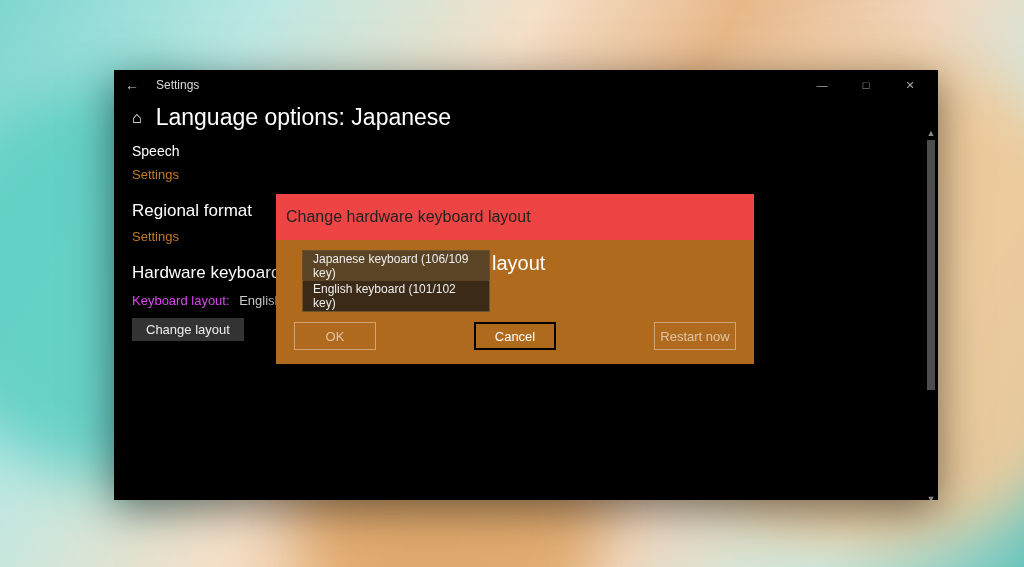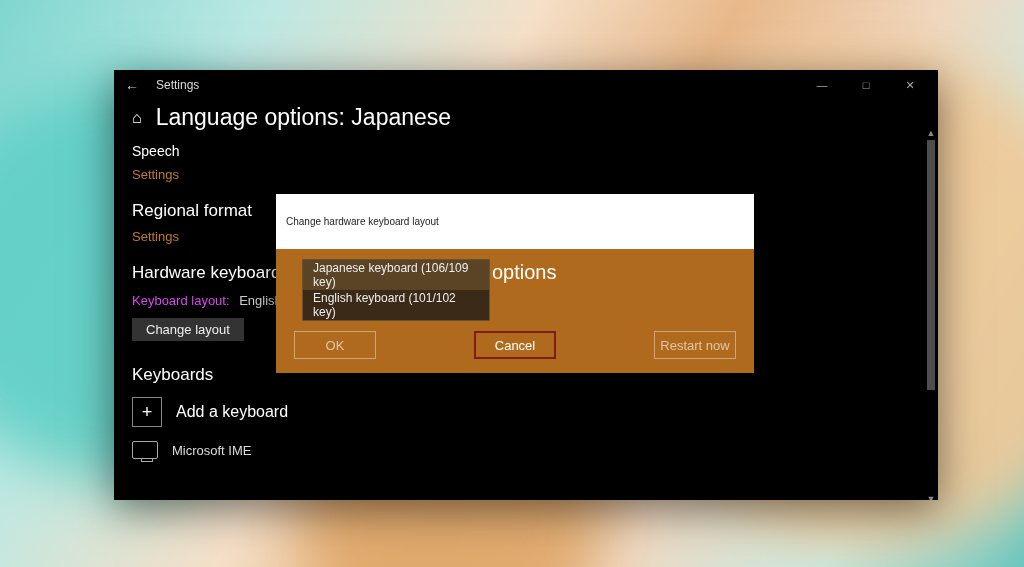--- a/index.html
+++ b/index.html
@@ -109,24 +109,24 @@
   .dialog {
     position:absolute;
     left:276px;
     top:194px;
     width:478px;
     background:#b06a1d;
     color:#fff;
     box-shadow:0 4px 20px rgba(0,0,0,0.5);
   }
   .dialog-title {
-    background:#ffffff;
+    background:#ef4444;
     color:#222222;
-    font-size:10px;
-    padding:22px 10px;
+    font-size:16px;
+    padding:14px 10px;
   }
   .dialog-body {
     padding:18px 18px 14px 18px;
     position:relative;
   }
   .dialog-heading-frag { font-size:20px; font-weight:400; position:absolute; left:216px; top:12px; color:#ffffff; }
   .dropdown {
     position:absolute;
     left:26px;
     top:10px;
@@ -148,21 +148,21 @@
     margin-top:64px;
   }
   .dlg-btn {
     width:82px;
     height:28px;
     background:transparent;
     border:1px solid rgba(255,255,255,0.7);
     color:#ffffff;
     font-size:13px;
   }
-  .dlg-btn.focus { border:2px solid #7f1d1d; }
+  .dlg-btn.focus { border:2px solid #000000; }
   .dlg-btn.dim { color:rgba(255,255,255,0.6); border-color:rgba(255,255,255,0.4);}
 </style>
 </head>
 <body>
 
 <div class="bg-blob bg1"></div>
 <div class="bg-blob bg2"></div>
 <div class="bg-blob bg3"></div>
 
 <div class="window">
@@ -188,46 +188,35 @@
     <div class="section-h big">Regional format</div>
     <span class="link">Settings</span>
 
     <div class="section-h big">Hardware keyboard layout</div>
     <div class="kv-row">
       <span class="label">Keyboard layout:</span>
       <span>English keyboard (101/102 key)</span>
     </div>
     <button class="btn-change">Change layout</button>
 
-    <div class="keyboards">
-      <div class="section-h big">Keyboards</div>
-      <div class="add-row">
-        <div class="add-box">+</div>
-        <span>Add a keyboard</span>
-      </div>
-      <div class="ime-row">
-        <div class="ime-icon"></div>
-        <span>Microsoft IME</span>
-      </div>
-    </div>
 
     <div class="scrollbar">
       <div class="scroll-arrow up">▲</div>
       <div class="scroll-track">
         <div class="scroll-thumb"></div>
       </div>
       <div class="scroll-arrow down">▼</div>
     </div>
   </div>
 </div>
 
 <div class="dialog">
   <div class="dialog-title">Change hardware keyboard layout</div>
   <div class="dialog-body">
-    <span class="dialog-heading-frag">options</span>
+    <span class="dialog-heading-frag">layout</span>
     <div class="dropdown">
       <div class="opt hl">Japanese keyboard (106/109 key)</div>
       <div class="opt">English keyboard (101/102 key)</div>
     </div>
     <div class="dialog-buttons">
       <button class="dlg-btn dim">OK</button>
       <button class="dlg-btn focus">Cancel</button>
       <button class="dlg-btn dim">Restart now</button>
     </div>
   </div>

